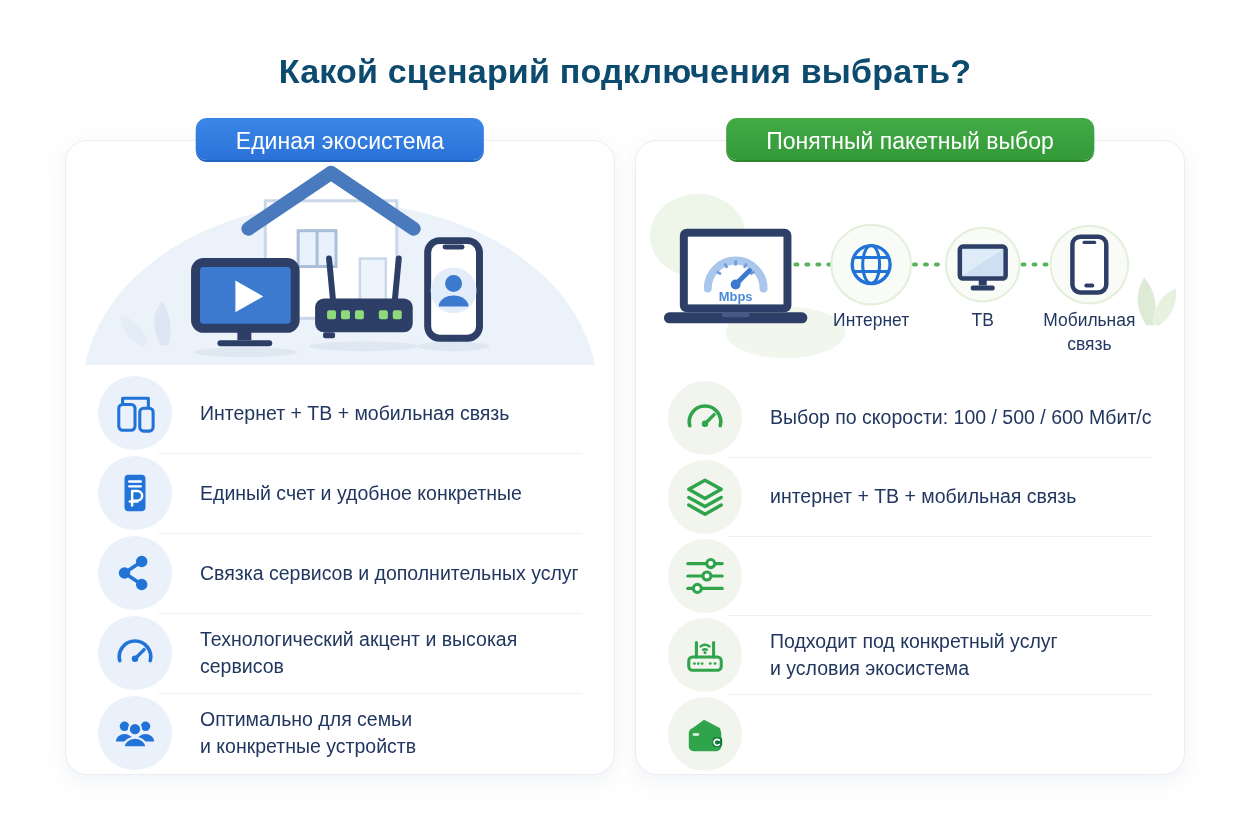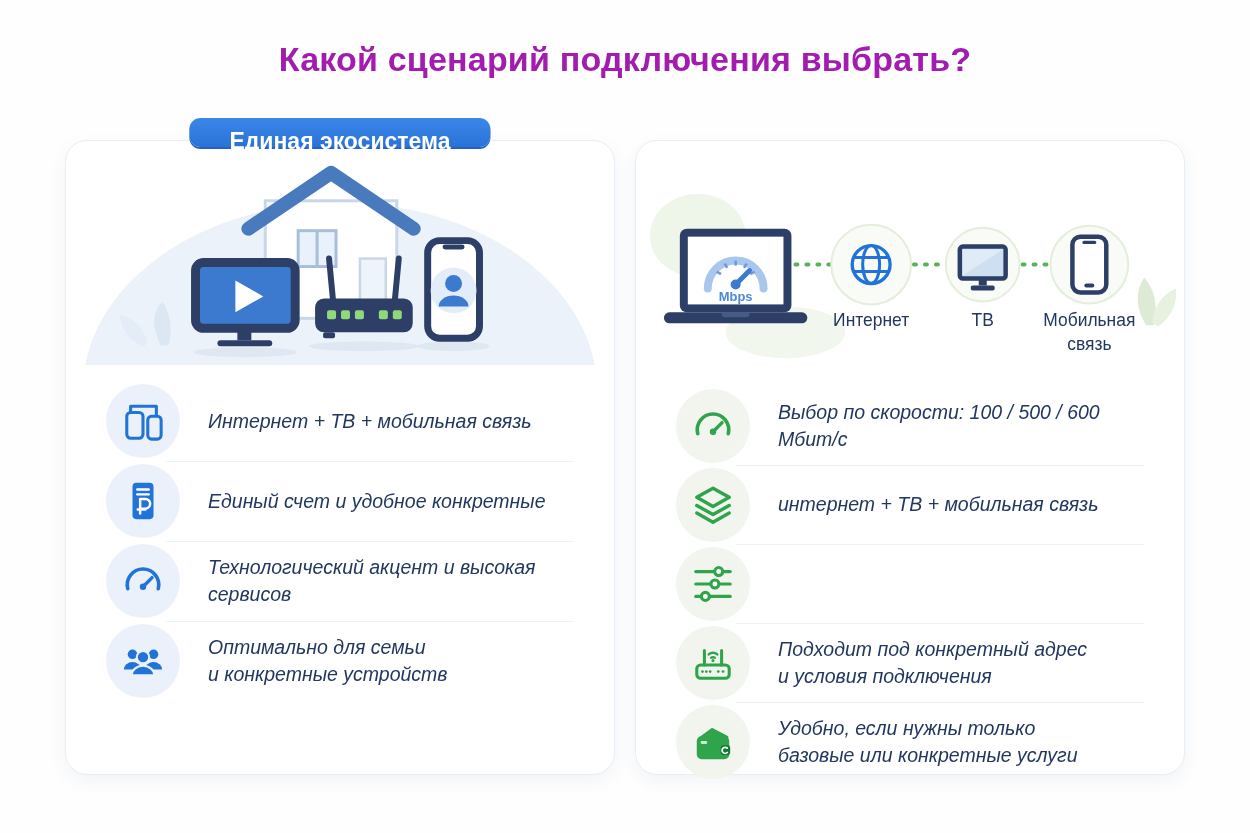--- a/index.html
+++ b/index.html
@@ -1,27 +1,27 @@
 <!DOCTYPE html>
 <html><head>
 <meta charset="utf-8">
 <style>
   html,body { margin:0; padding:0; }
   body { width:1250px; height:833px; background:#ffffff; font-family:"Liberation Sans",sans-serif; }
   .page { position:relative; width:1250px; height:833px; background:#fefefe; overflow:hidden; }
-  .title { margin:0; padding-top:40px; text-align:center; font-size:34px; font-weight:700; color:#a21caf; letter-spacing:.2px; }
+  .title { margin:12px; padding-top:40px; text-align:center; font-size:34px; font-weight:700; color:#0c4a6e; letter-spacing:.2px; }
   .cards { position:absolute; top:140px; left:65px; display:flex; gap:20px; }
   .card { position:relative; width:550px; height:635px; background:#ffffff; border:1px solid #e9edf4;
           border-radius:22px; box-shadow:0 6px 18px rgba(40,70,120,.06); box-sizing:border-box; }
-  .badge { position:absolute; top:-23px; left:50%; transform:translateX(-50%); height:29px; line-height:46px;
-           padding:0 40px; border-radius:11px; color:#ffffff; font-size:23px; font-weight:700; white-space:nowrap; z-index:2; }
+  .badge { position:absolute; top:-23px; left:50%; transform:translateX(-50%); height:42px; line-height:46px;
+           padding:0 40px; border-radius:11px; color:#ffffff; font-size:23px; font-weight:400; white-space:nowrap; z-index:2; }
   .badge-blue  { background:linear-gradient(180deg,#3b87e8,#2a72d8); box-shadow:0 2px 0 #2364c2; }
   .badge-green { background:linear-gradient(180deg,#43aa46,#349a38); box-shadow:0 2px 0 #2c8630; }
   .illus svg { display:block; width:100%; }
-  .rows { list-style:none; margin:16px; padding:0 24px;font-style:italic; }
+  .rows { list-style:none; margin:8px; padding:0 24px; }
   .row { position:relative; display:flex; align-items:center; gap:28px; height:80px; }
   .card-right .row { height:79px; }
   .row + .row::before { content:""; position:absolute; left:60px; right:0; top:0; height:1px; background:#eef1f5; }
   .circ { flex:none; width:74px; height:74px; border-radius:50%; display:flex; align-items:center; justify-content:center; }
   .lb { background:#eaf1fa; }
   .lg { background:#f1f5ee; }
   .circ svg { width:42px; height:42px; }
   .txt { font-size:19.5px; color:#223760; line-height:27px; }
   .ln { display:block; }
   svg text { font-family:"Liberation Sans",sans-serif; }
@@ -96,20 +96,34 @@
               <path d="M19,35 V20 h5.5 a5,5 0 0 1 0,10 H19 M16.5,31 h8" fill="none" stroke="#ffffff" stroke-width="2.6" stroke-linecap="round" stroke-linejoin="round"></path>
             </svg>
           </span>
           <div class="txt">
             <span class="ln">Единый счет и удобное конкретные</span>
           </div>
         </li>
         <li class="row">
           <span class="circ lb">
             <svg viewBox="0 0 44 44">
+              <line x1="11" y1="22" x2="29" y2="10" stroke="#2273d8" stroke-width="3.6"></line>
+              <line x1="11" y1="22" x2="29" y2="34" stroke="#2273d8" stroke-width="3.6"></line>
+              <circle cx="29" cy="10" r="6" fill="#2273d8"></circle>
+              <circle cx="11" cy="22" r="6" fill="#2273d8"></circle>
+              <circle cx="29" cy="34" r="6" fill="#2273d8"></circle>
+            </svg>
+          </span>
+          <div class="txt">
+            <span class="ln">Связка сервисов и дополнительных услуг</span>
+          </div>
+        </li>
+        <li class="row">
+          <span class="circ lb">
+            <svg viewBox="0 0 44 44">
               <path d="M6,30 A16.5,16.5 0 1 1 38,30" fill="none" stroke="#2273d8" stroke-width="3.8" stroke-linecap="round"></path>
               <line x1="22" y1="28" x2="31.5" y2="18.5" stroke="#2273d8" stroke-width="3.6" stroke-linecap="round"></line>
               <circle cx="22" cy="28" r="3.4" fill="#2273d8"></circle>
             </svg>
           </span>
           <div class="txt">
             <span class="ln">Технологический акцент и высокая сервисов</span>
           </div>
         </li>
         <li class="row">
@@ -125,20 +139,21 @@
           </span>
           <div class="txt">
             <span class="ln">Оптимально для семьи</span>
             <span class="ln">и конкретные устройств</span>
           </div>
         </li>
       </ul>
     </section>
 
     <section class="card card-right">
+      <div class="badge badge-green">Понятный пакетный выбор</div>
 
       <div class="illus">
         <svg viewBox="0 0 550 230">
           <ellipse cx="62" cy="95" rx="48" ry="42" fill="#eef5e9"></ellipse>
           <ellipse cx="150" cy="192" rx="60" ry="26" fill="#f2f7ee"></ellipse>
           <path d="M512,185 q-16,-26 -2,-48 q16,18 10,48 Z" fill="#dcead6"></path>
           <path d="M524,186 q20,-14 18,-38 q-20,8 -24,34 Z" fill="#e6f1e0"></path>
           <line x1="160" y1="124" x2="198" y2="124" stroke="#56b358" stroke-width="4" stroke-linecap="round" stroke-dasharray="2 9"></line>
           <line x1="279" y1="124" x2="313" y2="124" stroke="#56b358" stroke-width="4" stroke-linecap="round" stroke-dasharray="2 9"></line>
           <line x1="388" y1="124" x2="419" y2="124" stroke="#56b358" stroke-width="4" stroke-linecap="round" stroke-dasharray="2 9"></line>
@@ -229,36 +244,32 @@
               <circle cx="22" cy="19.5" r="1.6" fill="#2fa44b"></circle>
               <rect x="5" y="24" width="34" height="14" rx="4" fill="none" stroke="#2fa44b" stroke-width="3.2"></rect>
               <circle cx="11" cy="31" r="1.4" fill="#2fa44b"></circle>
               <circle cx="15" cy="31" r="1.4" fill="#2fa44b"></circle>
               <circle cx="19" cy="31" r="1.4" fill="#2fa44b"></circle>
               <rect x="26" y="29.7" width="3" height="2.6" rx="1.3" fill="#2fa44b"></rect>
               <rect x="31" y="29.7" width="3" height="2.6" rx="1.3" fill="#2fa44b"></rect>
             </svg>
           </span>
           <div class="txt">
-            <span class="ln">Подходит под конкретный адрес</span>
-            <span class="ln">и условия подключения</span>
+            <span class="ln">Подходит под конкретный услуг</span>
+            <span class="ln">и условия экосистема</span>
           </div>
         </li>
         <li class="row">
           <span class="circ lg">
             <svg viewBox="0 0 44 44">
               <path d="M6,18 L21,7 L38,16 L38,19 Z" fill="#2fa44b"></path>
               <rect x="5" y="16" width="34" height="24" rx="5" fill="#2fa44b"></rect>
               <rect x="9" y="21" width="7" height="3" rx="1.5" fill="#cfe9d4"></rect>
               <rect x="30" y="25.5" width="10" height="10" rx="2.5" fill="#0f7a35"></rect>
               <path d="M37,28.5 a3.2,3.2 0 1 0 0,4.5" fill="none" stroke="#ffffff" stroke-width="1.8" stroke-linecap="round"></path>
             </svg>
           </span>
-          <div class="txt">
-            <span class="ln">Удобно, если нужны только</span>
-            <span class="ln">базовые или конкретные услуги</span>
-          </div>
         </li>
       </ul>
     </section>
 
   </div>
 </div>
 
 </body></html>

